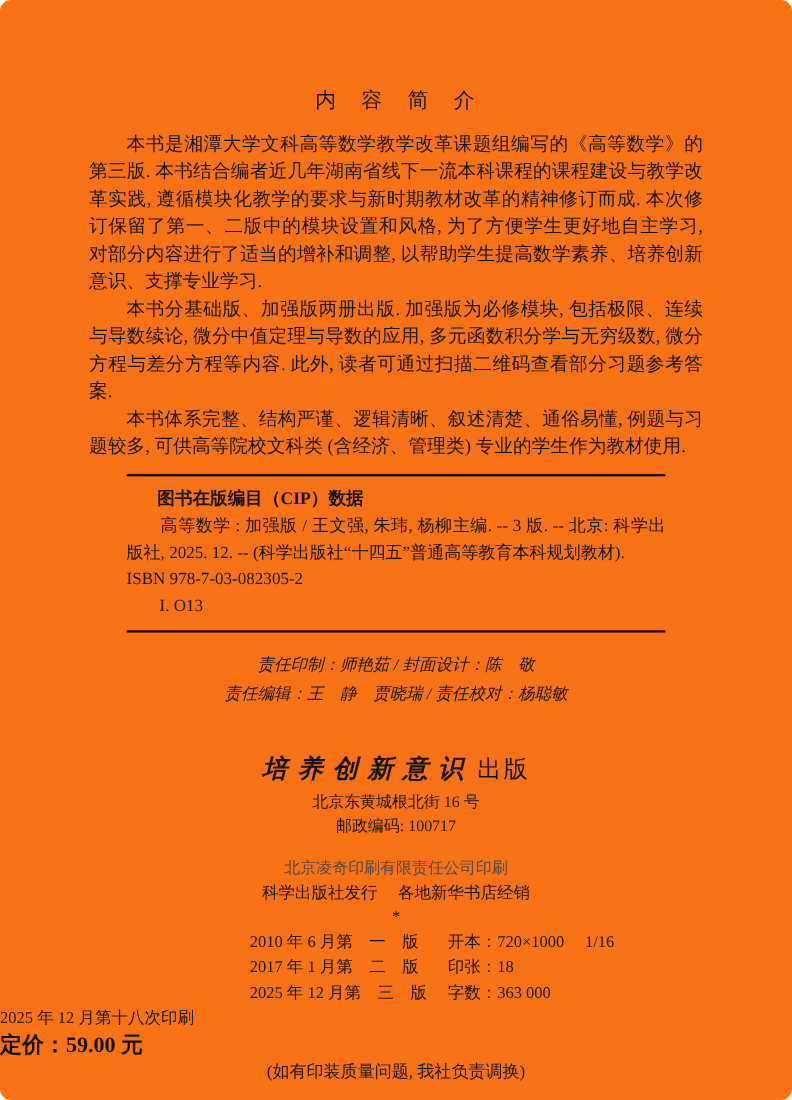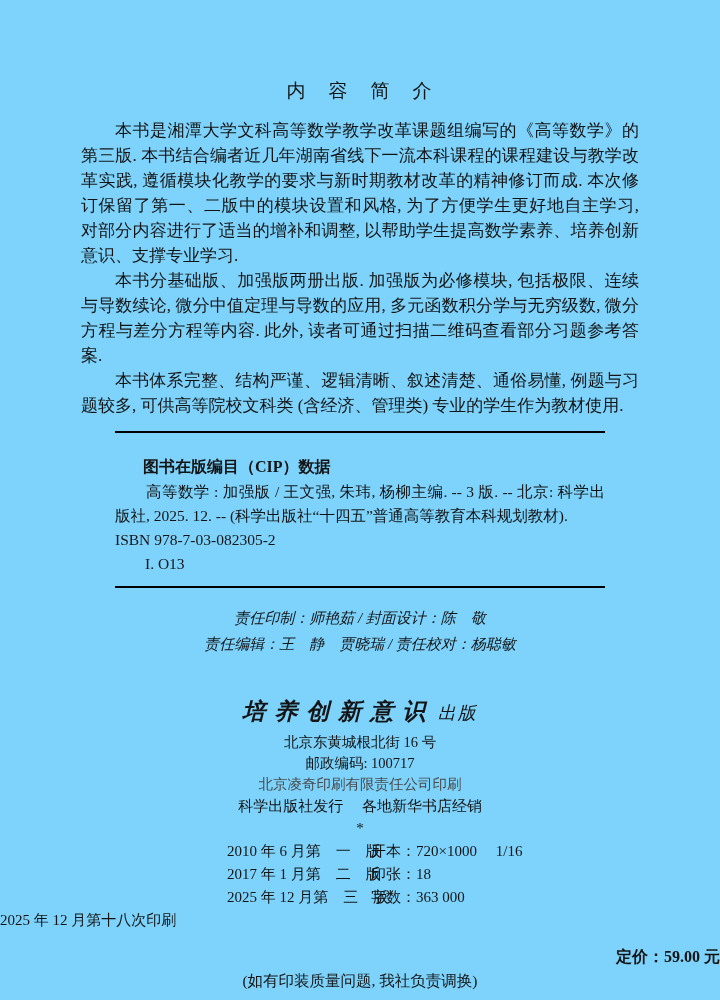--- a/index.html
+++ b/index.html
@@ -1,23 +1,24 @@
 <!DOCTYPE html>
 <html><head>
 <meta charset="utf-8">
 <style>
   html, body { margin: 0; padding: 0; background: #ffffff; }
   .page {
     width: 720px; height: 1000px;
-    background: #7dd3fc;
+    background: #f97316;
     color: #141414;
     font-family: "Liberation Serif", "DejaVu Serif", serif;
     box-sizing: border-box;
     position: relative;
     overflow: hidden;
+    border-radius: 10px;
   }
   
   .intro-title {
     padding-top: 78px;
     text-align: center;
     font-size: 19px;
     letter-spacing: 2px;
   }
   .intro-body {
     width: 558px;
@@ -27,21 +28,21 @@
     text-align: justify;
   }
   .intro-body p { margin: 0; text-indent: 2em; }
 
   
   .cip {
     width: 490px;
     margin: 13px auto 0;
     border-top: 2px solid #000;
     border-bottom: 2px solid #000;
-    padding: 22px 0 10px;
+    padding: 9px 0 10px;
     font-size: 15.5px;
     line-height: 24px;
   }
   .cip-heading { font-weight: bold; padding-left: 28px; font-size: 16px; }
   .cip-main { margin: 1px 0 0; text-indent: 2em; text-align: justify; }
   .cip-class { padding-left: 30px; font-family: Liberation Serif, serif; }
 
   
   .credits {
     margin-top: 17px;
@@ -53,34 +54,34 @@
 
   
   .pub { margin-top: 44px; text-align: center; font-size: 14.5px; line-height: 21px; }
   .pub-logo-line { margin-bottom: 7px; }
   .logo-script {
     font-style: italic;
     font-weight: bold;
     font-size: 23px;
     letter-spacing: 9px;
   }
-  .publish-label { font-size: 18px; margin-left: 0px; letter-spacing: 2px; font-style: italic; }
+  .publish-label { font-size: 22px; margin-left: 0px; letter-spacing: 2px; }
   .pub-url { font-size: 14px; }
-  .pub-printer { color: #4a4a4a; }
+  .pub-printer { color: #4a4a4a; margin-top: 18px; }
   .pub-dist { font-size: 15px; margin-top: 1px; }
   .pub-star { font-size: 15px; margin-top: 2px; line-height: 18px; }
 
   
   .edition { margin-top: 3px; font-size: 15px; line-height: 23px; }
   .ed-rows { width: 266px; margin: 0 auto; }
   .ed-row { display: flex; white-space: nowrap; }
   .ed-left { width: 144px; flex: 0 0 auto; text-align: left; }
-  .ed-right { text-align: center; }
+  .ed-right { text-align: center; margin-left: 36px; }
   .ed-printing { }
-  .price { text-align: right; font-weight: bold; font-size: 16px; margin-top: 13px; }
+  .price { text-align: left; font-weight: bold; font-size: 20px; margin-top: 1px; }
   .note { text-align: center; font-size: 15.5px; margin-top: 1px; }
 </style>
 </head>
 <body>
 
 <div class="page">
 
   <div class="intro-title">内　容　简　介</div>
 
   <div class="intro-body">

